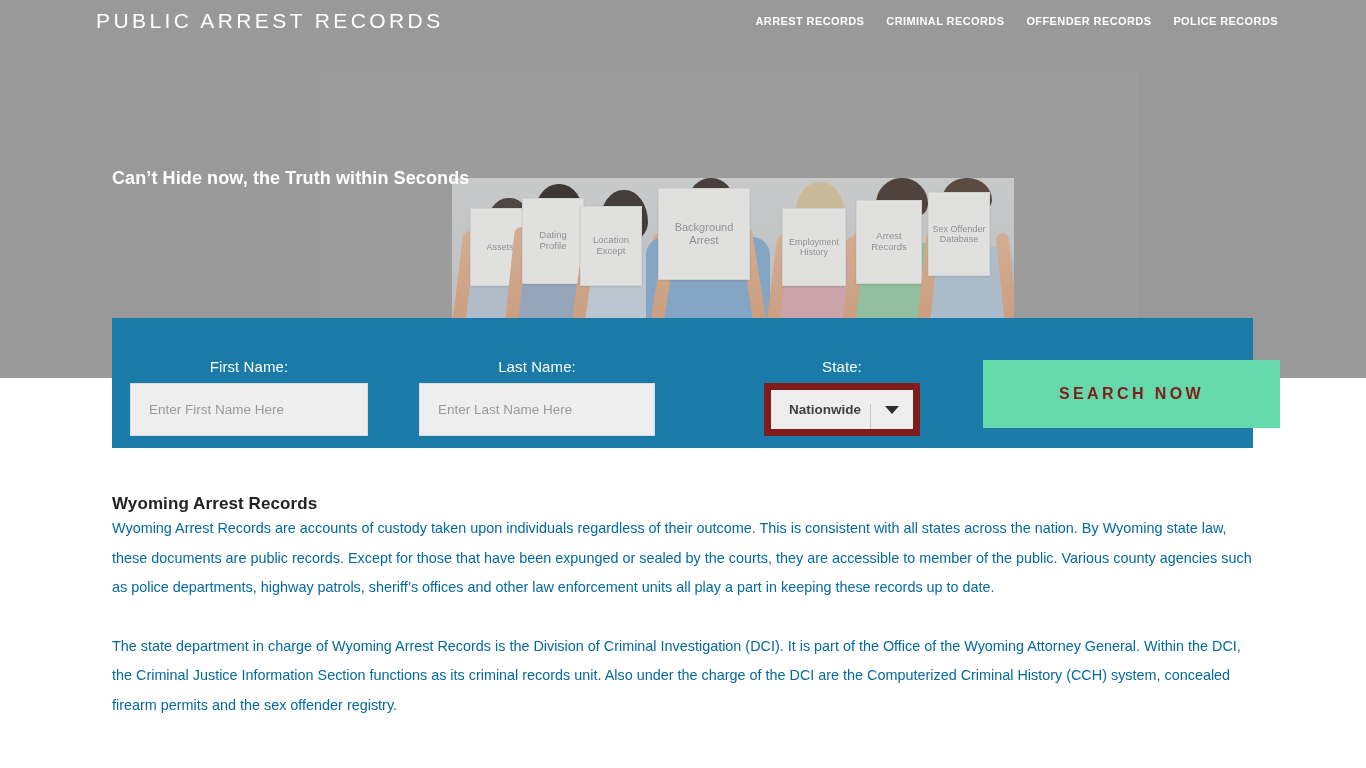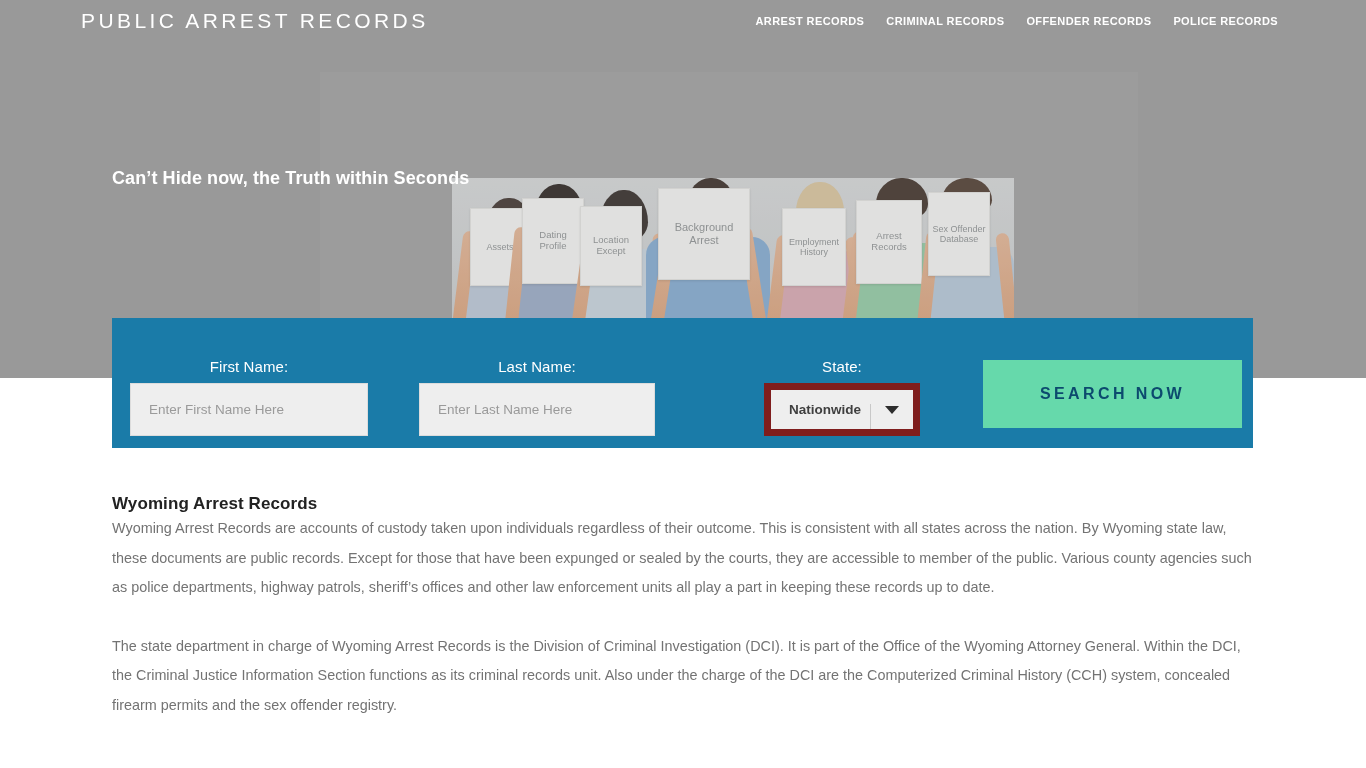--- a/index.html
+++ b/index.html
@@ -39,21 +39,21 @@
   
   .site-header {
     position: absolute;
     left: 0; top: 0;
     width: 1366px;
     height: 44px;
     z-index: 40;
   }
   .brand {
     position: absolute;
-    left: 81px; top: 9px;
+    left: 96px; top: 9px;
     color: #ffffff;
     font-size: 21px;
     font-weight: 400;
     letter-spacing: 3.4px;
     white-space: nowrap;
   }
   .main-nav {
     position: absolute;
     right: 88px; top: 15px;
     display: flex;
@@ -203,25 +203,25 @@
     transform: translateY(-50%);
     width: 0; height: 0;
     border-left: 7px solid transparent;
     border-right: 7px solid transparent;
     border-top: 8px solid #2d2d2d;
   }
 
   .search-btn {
     position: absolute;
     left: 871px; top: 42px;
-    width: 259px;
+    width: 297px;
     height: 68px;
     background: #66d9ab;
     border: none;
-    color: #0c4a6e;
+    color: #7f1d1d;
     font-family: "Liberation Sans", sans-serif;
     font-size: 16px;
     font-weight: bold;
     letter-spacing: 3.4px;
     cursor: pointer;
   }
 
   
   .article {
     position: absolute;
@@ -230,21 +230,21 @@
   }
   .article-title {
     font-size: 17px;
     font-weight: bold;
     color: #222222;
     letter-spacing: .1px;
   }
   .article p {
     font-size: 14.4px;
     line-height: 29.5px;
-    color: #737373;
+    color: #0369a1;
     margin-bottom: 29px;
   }
 </style>
 </head>
 <body>
 
 <div class="page">
 
   <div class="hero">
     <div class="hero-panel"></div>

